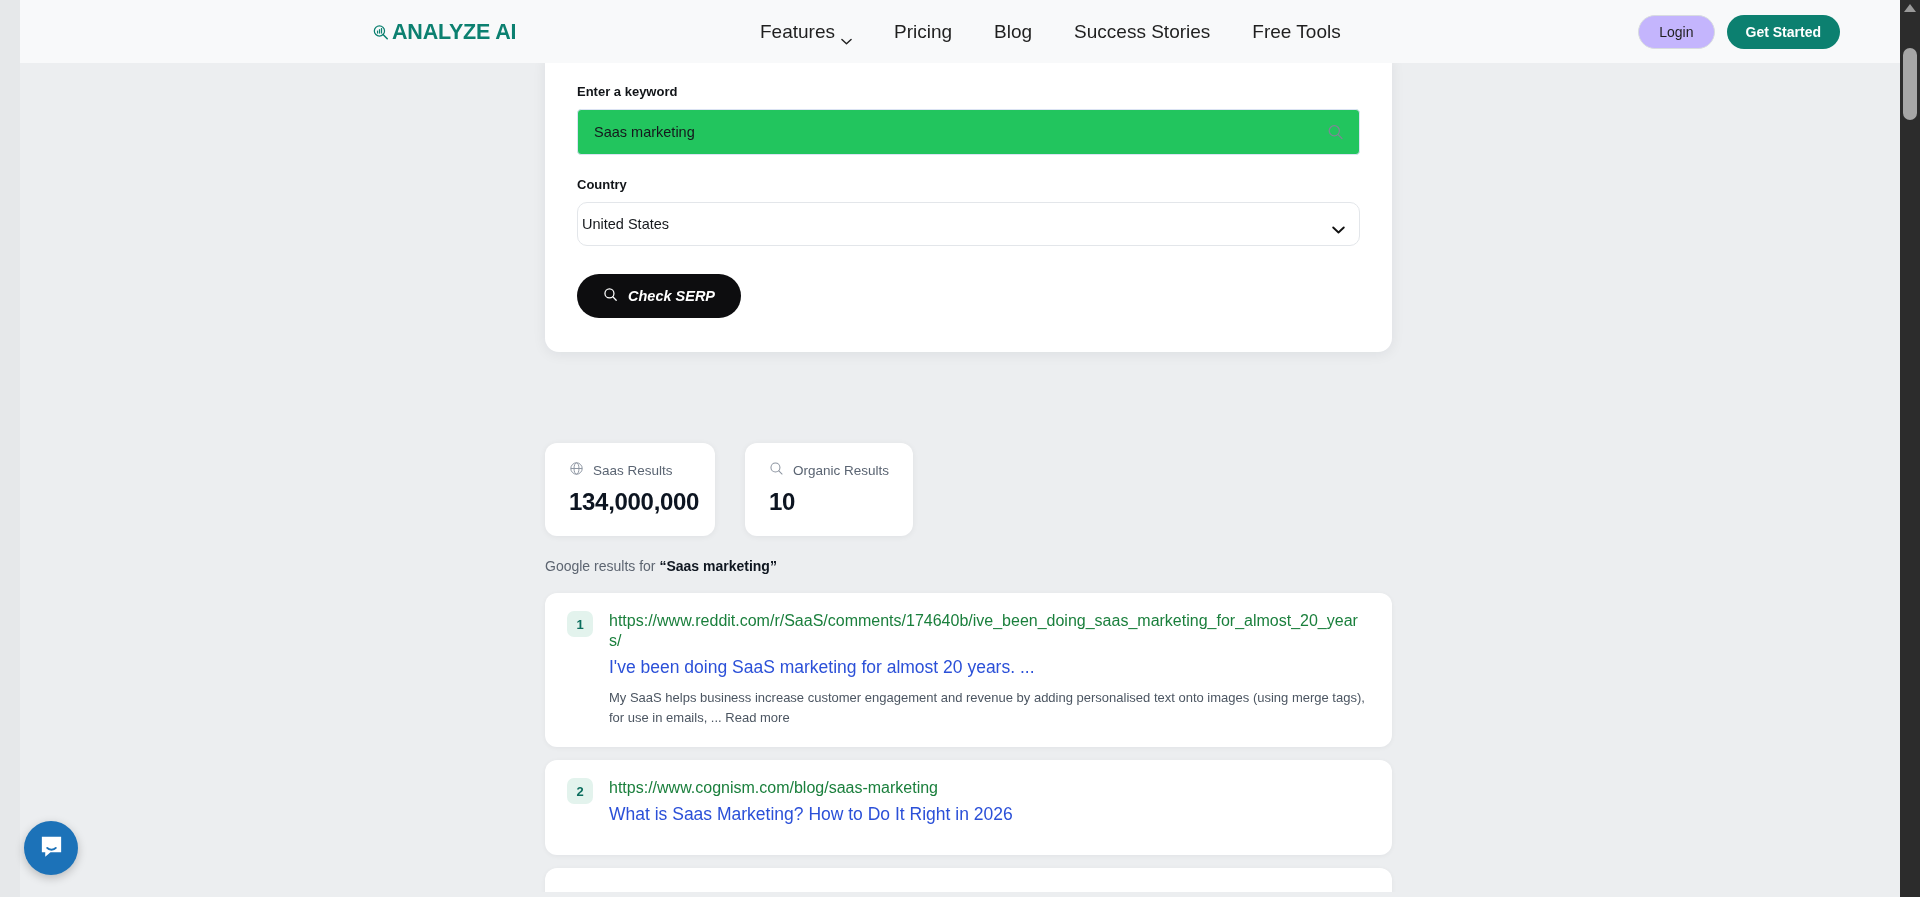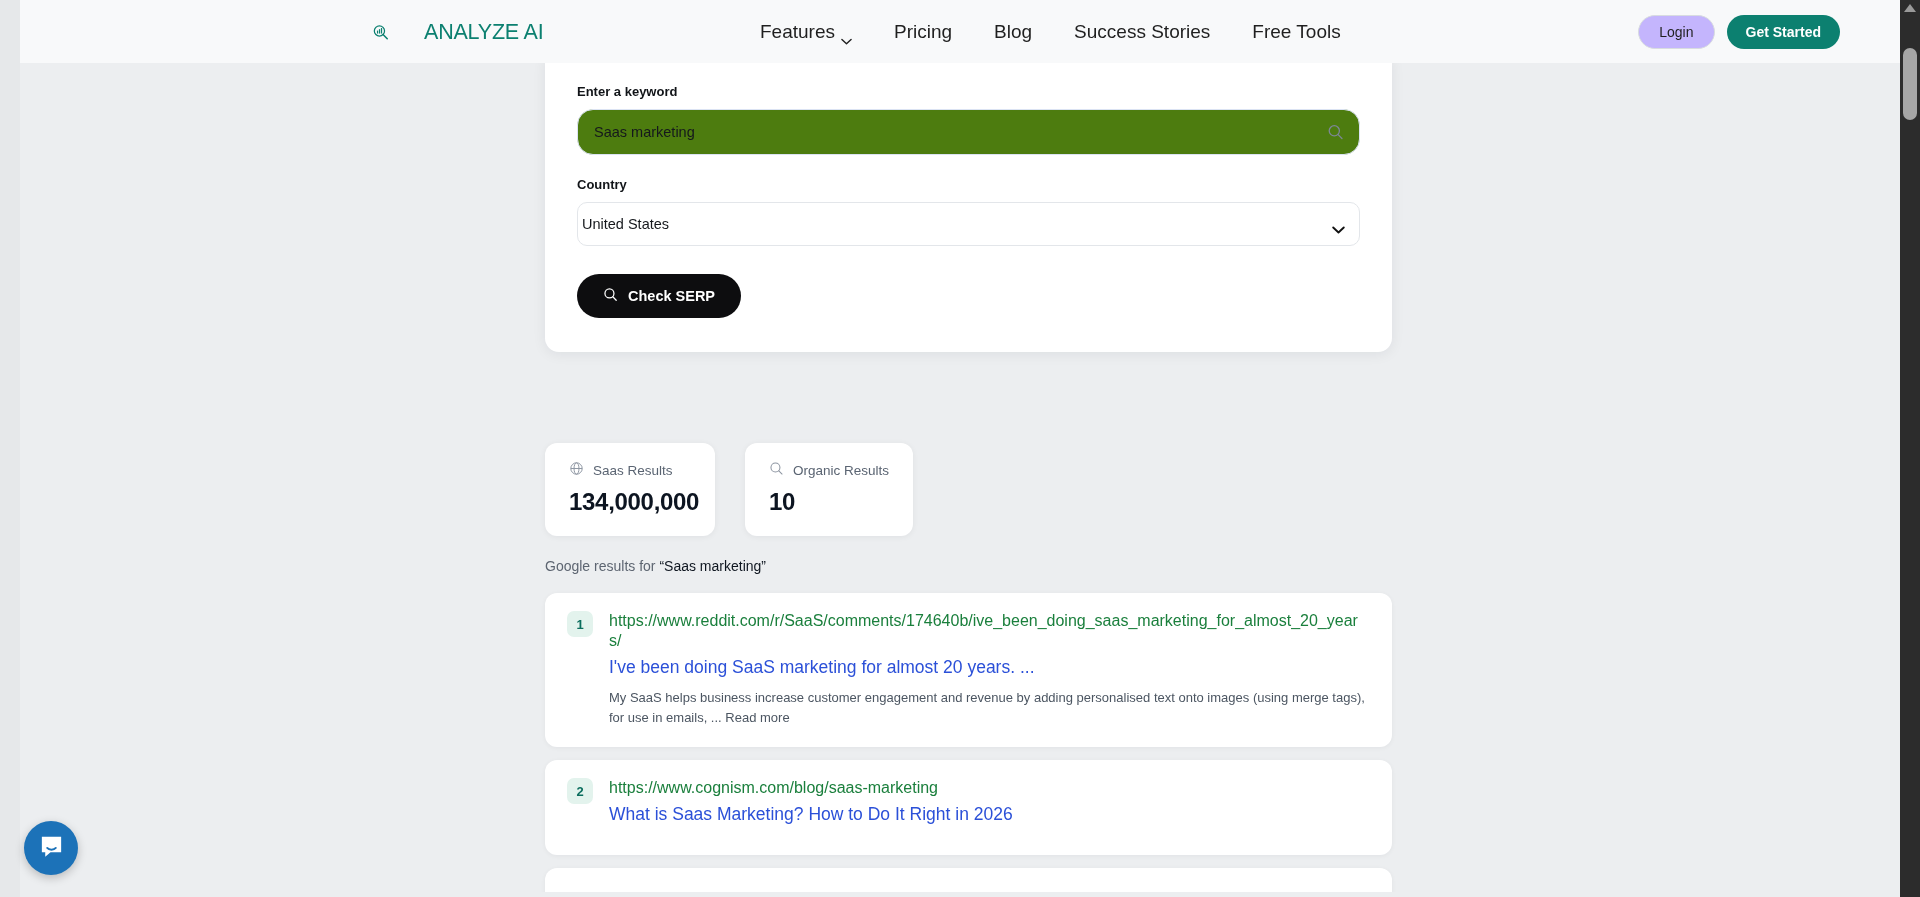--- a/index.html
+++ b/index.html
@@ -32,24 +32,23 @@
     display: flex; align-items: center;
     z-index: 30;
   }
   .logo {
     position: absolute; left: 352px; top: 50%; transform: translateY(-50%);
     display: flex; align-items: center; gap: 2px;
     color: #0c8070; text-decoration: none; cursor: pointer;
   }
   .logo-mark { width: 17px; height: 17px; display: block; margin-right: 1px; }
   .logo-text {
-    font-size: 21.5px; font-weight: 400; letter-spacing: -0.2px;
+    font-size: 21.5px; font-weight: 700; letter-spacing: -0.2px;
     color: #0c8070; white-space: nowrap;
     font-family: "Liberation Sans", sans-serif;
-    margin-left: 32px;
   }
   .nav {
     position: absolute; left: 740px; top: 50%; transform: translateY(-50%);
     display: flex; align-items: center; gap: 42px;
   }
   .nav-item {
     font-size: 19px; color: #1f1f1f; cursor: pointer; white-space: nowrap;
     display: flex; align-items: center; gap: 6px;
   }
   .chev { width: 11px; height: 7px; display: block; }
@@ -80,22 +79,22 @@
     background: #ffffff;
     border-bottom-left-radius: 14px; border-bottom-right-radius: 14px;
     box-shadow: 0 2px 14px rgba(16,24,40,0.07);
     padding: 26px 32px 34px 32px;
   }
   .field-label {
     font-size: 13px; font-weight: 700; color: #111418; margin-bottom: 10px;
   }
   .keyword-wrap { position: relative; margin-bottom: 22px; }
   .keyword-input {
-    width: 100%; height: 46px; border-radius: 16px;
-    border: 1px solid #dbe3f3; background: #4d7c0f;
+    width: 100%; height: 46px; border-radius: 4px;
+    border: 1px solid #dbe3f3; background: #22c55e;
     font-size: 14.5px; color: #15181c; padding: 0 46px 0 16px;
     font-family: "Liberation Sans", sans-serif; outline: none;
   }
   .keyword-icon {
     position: absolute; right: 16px; top: 50%; transform: translateY(-50%);
     width: 17px; height: 17px; pointer-events: none;
   }
   .country-wrap { position: relative; }
   .country-select {
     width: 100%; height: 44px; border-radius: 10px;
@@ -108,20 +107,21 @@
     position: absolute; right: 15px; top: 50%; transform: translateY(-50%);
     width: 13px; height: 8px; pointer-events: none;
   }
   .btn-check {
     margin-top: 28px;
     display: inline-flex; align-items: center; gap: 10px;
     background: #0d0d0f; color: #ffffff; border: none;
     font-size: 14.5px; font-weight: 600;
     padding: 13px 26px; border-radius: 26px; cursor: pointer;
     font-family: "Liberation Sans", sans-serif;
+    font-style: italic;
   }
   .btn-check svg { width: 15px; height: 15px; }
 
   
   .stats-row {
     position: absolute; left: 525px; top: 385px;
     display: flex; gap: 30px;
   }
   .stat-card {
     background: #ffffff; border-radius: 12px;
@@ -132,21 +132,21 @@
   .stat-head { display: flex; align-items: center; gap: 9px; margin-bottom: 8px; }
   .stat-head svg { width: 15px; height: 15px; flex: none; }
   .stat-label { font-size: 13.5px; color: #5a6472; white-space: nowrap; }
   .stat-value { font-size: 24px; font-weight: 700; color: #0d1521; letter-spacing: -0.3px; }
 
   
   .results-title {
     position: absolute; left: 525px; top: 500px;
     font-size: 14px; color: #5d6571;
   }
-  .results-title b { color: #0f1620; font-weight: 400; margin-top: 16px; }
+  .results-title b { color: #0f1620; font-weight: 700; margin-top: 16px; }
 
   .results-list { position: absolute; left: 525px; top: 535px; width: 847px; }
   .result-card {
     background: #ffffff; border-radius: 12px;
     box-shadow: 0 1px 5px rgba(16,24,40,0.05);
     padding: 18px 22px 20px 22px; margin-bottom: 13px;
     display: flex; gap: 16px;
   }
   .rank-badge {
     flex: none; width: 26px; height: 26px; border-radius: 7px;

